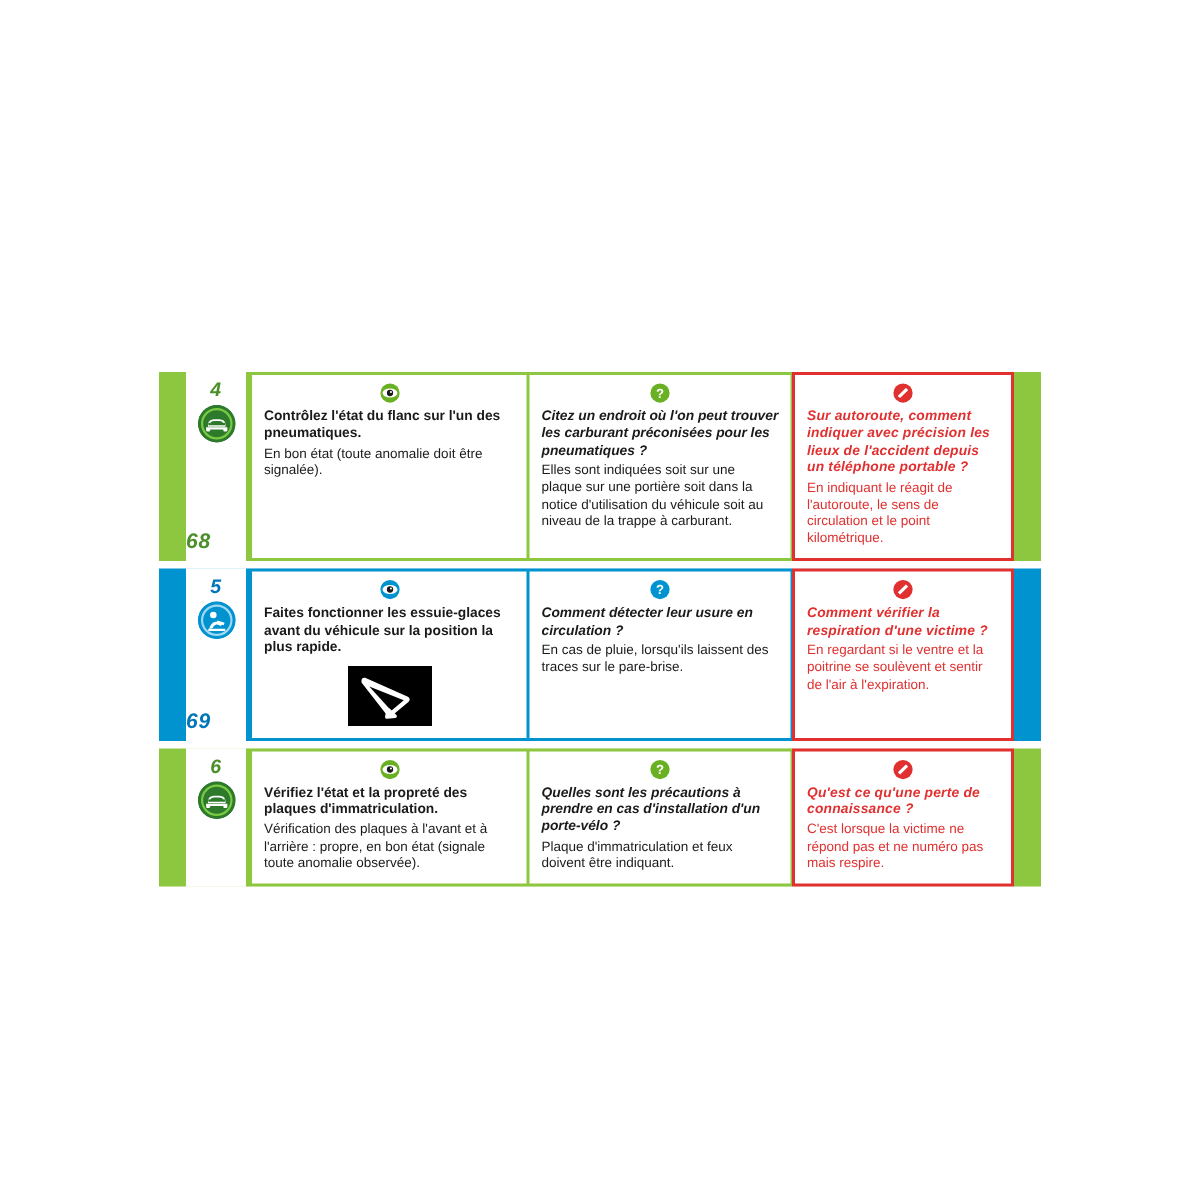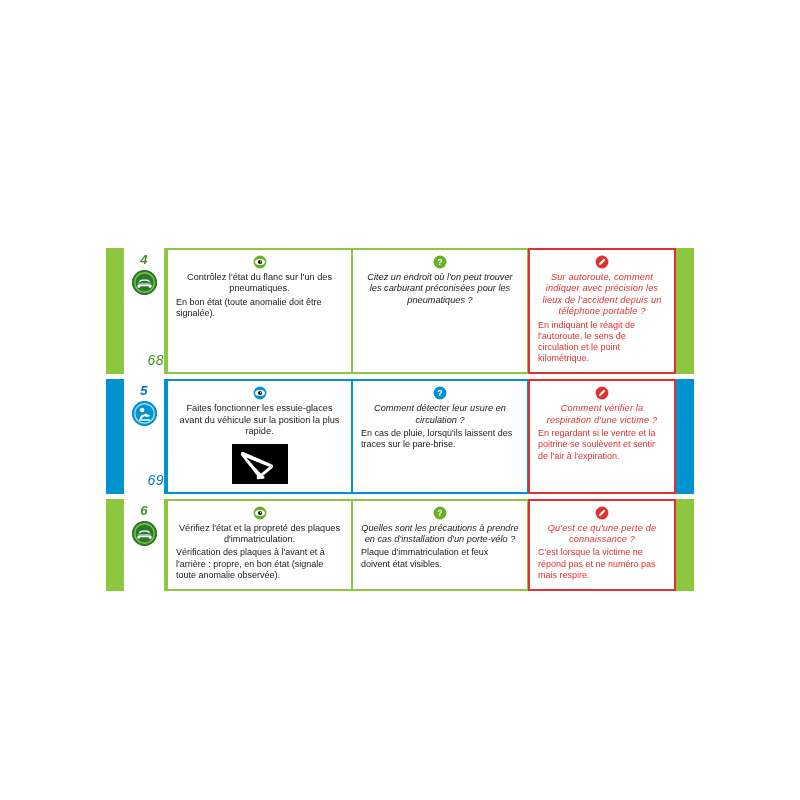--- a/index.html
+++ b/index.html
@@ -69,22 +69,22 @@
     margin-top:4px;
     display:flex;align-items:center;justify-content:center;
     overflow:hidden;
   }
   .badge.green{background:#2d7a2d;}
   .badge.blue{background:#0093d0;}
 
   .page{
     position:absolute;
     bottom:6px;left:0;right:0;
-    text-align:right;
-    font-style:italic;font-weight:normal;
+    text-align:left;
+    font-style:italic;font-weight:bold;
     font-size:14px;letter-spacing:.5px;
   }
   .row.green .page{color:#4b8f29;}
   .row.blue  .page{color:#0076b8;margin-top:23px;}
 
   
   .cell{
     box-sizing:border-box;
     padding:4px 8px 8px 8px;
     position:relative;
@@ -103,24 +103,23 @@
 
   .topicon{
     display:block;
     margin:1px auto 3px auto;
     width:14px;height:14px;
   }
 
   .q{
     font-size:9.2px;
     line-height:11.4px;
-    font-weight:normal;
+    font-weight:bold;
     color:#1a1a1a;
     margin:0 0 2px 0;
-    text-align:center;
   }
   .q.it{font-style:italic;}
   .a{
     font-size:9px;
     line-height:11.2px;
     color:#1a1a1a;
     margin:0;
   }
   .a.it{}
 
@@ -172,20 +171,21 @@
           <p class="q">Contrôlez l'état du flanc sur l'un des pneumatiques.</p>
           <p class="a it">En bon état (toute anomalie doit être signalée).</p>
         </div>
 
         <div class="cell c2">
           <svg class="topicon" viewBox="0 0 24 24">
             <circle cx="12" cy="12" r="11" fill="#6ab023"></circle>
             <text x="12" y="17.4" text-anchor="middle" font-size="15" font-weight="bold" font-family="Liberation Sans, sans-serif" fill="#ffffff">?</text>
           </svg>
           <p class="q it">Citez un endroit où l'on peut trouver les carburant préconisées pour les pneumatiques ?</p>
+          <p class="a">Elles sont indiquées soit sur une plaque sur une portière soit dans la notice d'utilisation du véhicule soit au niveau de la trappe à carburant.</p>
         </div>
 
         <div class="cell c3">
           <svg class="topicon" viewBox="0 0 24 24">
             <circle cx="12" cy="12" r="11" fill="#e03030"></circle>
             <rect x="5.5" y="10.2" width="13" height="3.6" rx=".5" fill="#ffffff" transform="rotate(-45 12 12)"></rect>
           </svg>
           <p class="q">Sur autoroute, comment indiquer avec précision les lieux de l'accident depuis un téléphone portable ?</p>
           <p class="a">En indiquant le réagit de l'autoroute, le sens de circulation et le point kilométrique.</p>
         </div>
@@ -283,21 +283,21 @@
           <p class="q">Vérifiez l'état et la propreté des plaques d'immatriculation.</p>
           <p class="a it">Vérification des plaques à l'avant et à l'arrière : propre, en bon état (signale toute anomalie observée).</p>
         </div>
 
         <div class="cell c2">
           <svg class="topicon" viewBox="0 0 24 24">
             <circle cx="12" cy="12" r="11" fill="#6ab023"></circle>
             <text x="12" y="17.4" text-anchor="middle" font-size="15" font-weight="bold" font-family="Liberation Sans, sans-serif" fill="#ffffff">?</text>
           </svg>
           <p class="q it">Quelles sont les précautions à prendre en cas d'installation d'un porte-vélo ?</p>
-          <p class="a">Plaque d'immatriculation et feux doivent état visibles.</p>
+          <p class="a">Plaque d'immatriculation et feux doivent être indiquant.</p>
         </div>
 
         <div class="cell c3">
           <svg class="topicon" viewBox="0 0 24 24">
             <circle cx="12" cy="12" r="11" fill="#e03030"></circle>
             <rect x="5.5" y="10.2" width="13" height="3.6" rx=".5" fill="#ffffff" transform="rotate(-45 12 12)"></rect>
           </svg>
           <p class="q">Qu'est ce qu'une perte de connaissance ?</p>
           <p class="a">C'est lorsque la victime ne répond pas et ne numéro pas mais respire.</p>
         </div>

